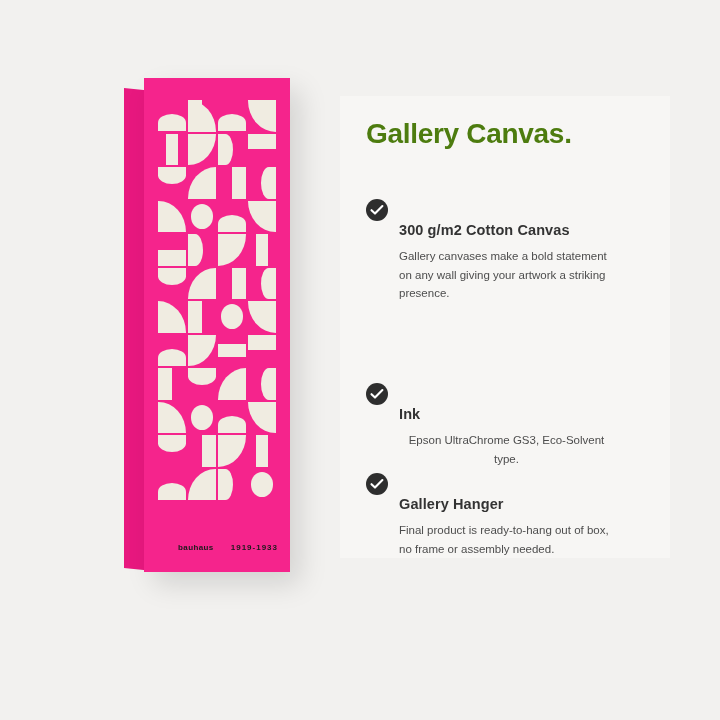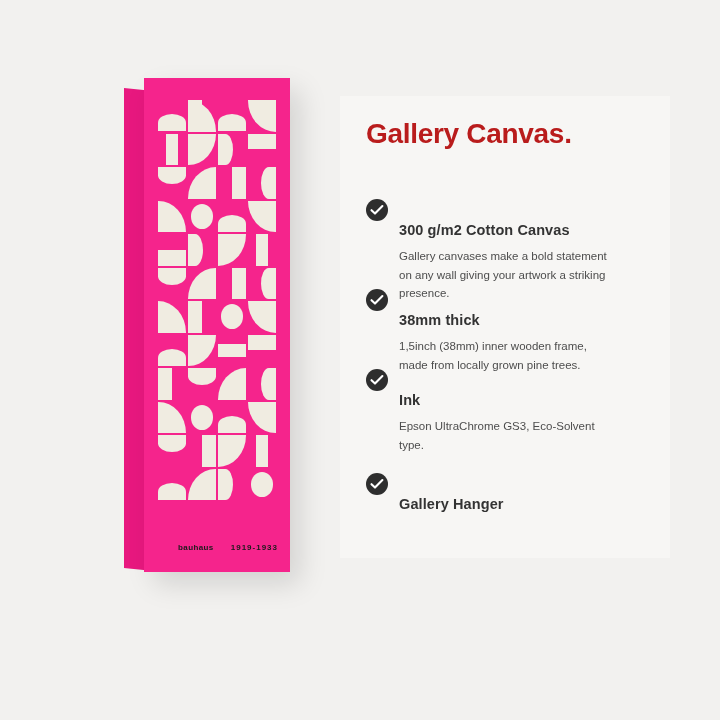--- a/index.html
+++ b/index.html
@@ -113,21 +113,21 @@
     width: 330px;
     height: 462px;
     background: #f7f6f4;
   }
   #headline {
     position: absolute;
     left: 366px;
     top: 118px;
     font-size: 28px;
     font-weight: bold;
-    color: #b91c1c;
+    color: #4d7c0f;
     letter-spacing: -0.3px;
   }
   .feature {
     position: absolute;
     left: 366px;
     width: 262px;
   }
   .feature-head {
     display: flex;
     align-items: center;
@@ -152,21 +152,21 @@
   .feature-body {
     margin: 9px 12px 0 33px;
     font-size: 11.5px;
     line-height: 1.62;
     color: #4d4d4d;
     max-width: 215px;
   }
 
   #f1 { top: 182px; }
   #f2 { top: 272px; }
-  #f3 { top: 352px; }
+  #f3 { top: 366px; text-align: center; }
   #f4 { top: 456px; }
 
   
   #brand {
     position: absolute;
     left: 0;
     right: 0;
     top: 612px;
     text-align: center;
     font-size: 26px;
@@ -361,31 +361,20 @@
       <span class="check">
         <svg width="14" height="12" viewBox="0 0 14 12" aria-hidden="true">
           <path d="M1.5 6.2 L5 9.6 L12.4 2" fill="none" stroke="#ffffff" stroke-width="2.1" stroke-linecap="round" stroke-linejoin="round"></path>
         </svg>
       </span>
       <span class="feature-title"> 300 g/m2 Cotton Canvas</span>
     </div>
     <div class="feature-body">Gallery canvases make a bold statement on any wall giving your artwork a striking presence.</div>
   </div>
 
-  <div class="feature" id="f2">
-    <div class="feature-head">
-      <span class="check">
-        <svg width="14" height="12" viewBox="0 0 14 12" aria-hidden="true">
-          <path d="M1.5 6.2 L5 9.6 L12.4 2" fill="none" stroke="#ffffff" stroke-width="2.1" stroke-linecap="round" stroke-linejoin="round"></path>
-        </svg>
-      </span>
-      <span class="feature-title">38mm thick</span>
-    </div>
-    <div class="feature-body">1,5inch (38mm) inner wooden frame, made from locally grown pine trees.</div>
-  </div>
 
   <div class="feature" id="f3">
     <div class="feature-head">
       <span class="check">
         <svg width="14" height="12" viewBox="0 0 14 12" aria-hidden="true">
           <path d="M1.5 6.2 L5 9.6 L12.4 2" fill="none" stroke="#ffffff" stroke-width="2.1" stroke-linecap="round" stroke-linejoin="round"></path>
         </svg>
       </span>
       <span class="feature-title">Ink</span>
     </div>
@@ -394,16 +383,17 @@
 
   <div class="feature" id="f4">
     <div class="feature-head">
       <span class="check">
         <svg width="14" height="12" viewBox="0 0 14 12" aria-hidden="true">
           <path d="M1.5 6.2 L5 9.6 L12.4 2" fill="none" stroke="#ffffff" stroke-width="2.1" stroke-linecap="round" stroke-linejoin="round"></path>
         </svg>
       </span>
       <span class="feature-title">Gallery Hanger</span>
     </div>
+    <div class="feature-body">Final product is ready-to-hang out of box, no frame or assembly needed.</div>
   </div>
 
 
 </div>
 
 </body></html>

